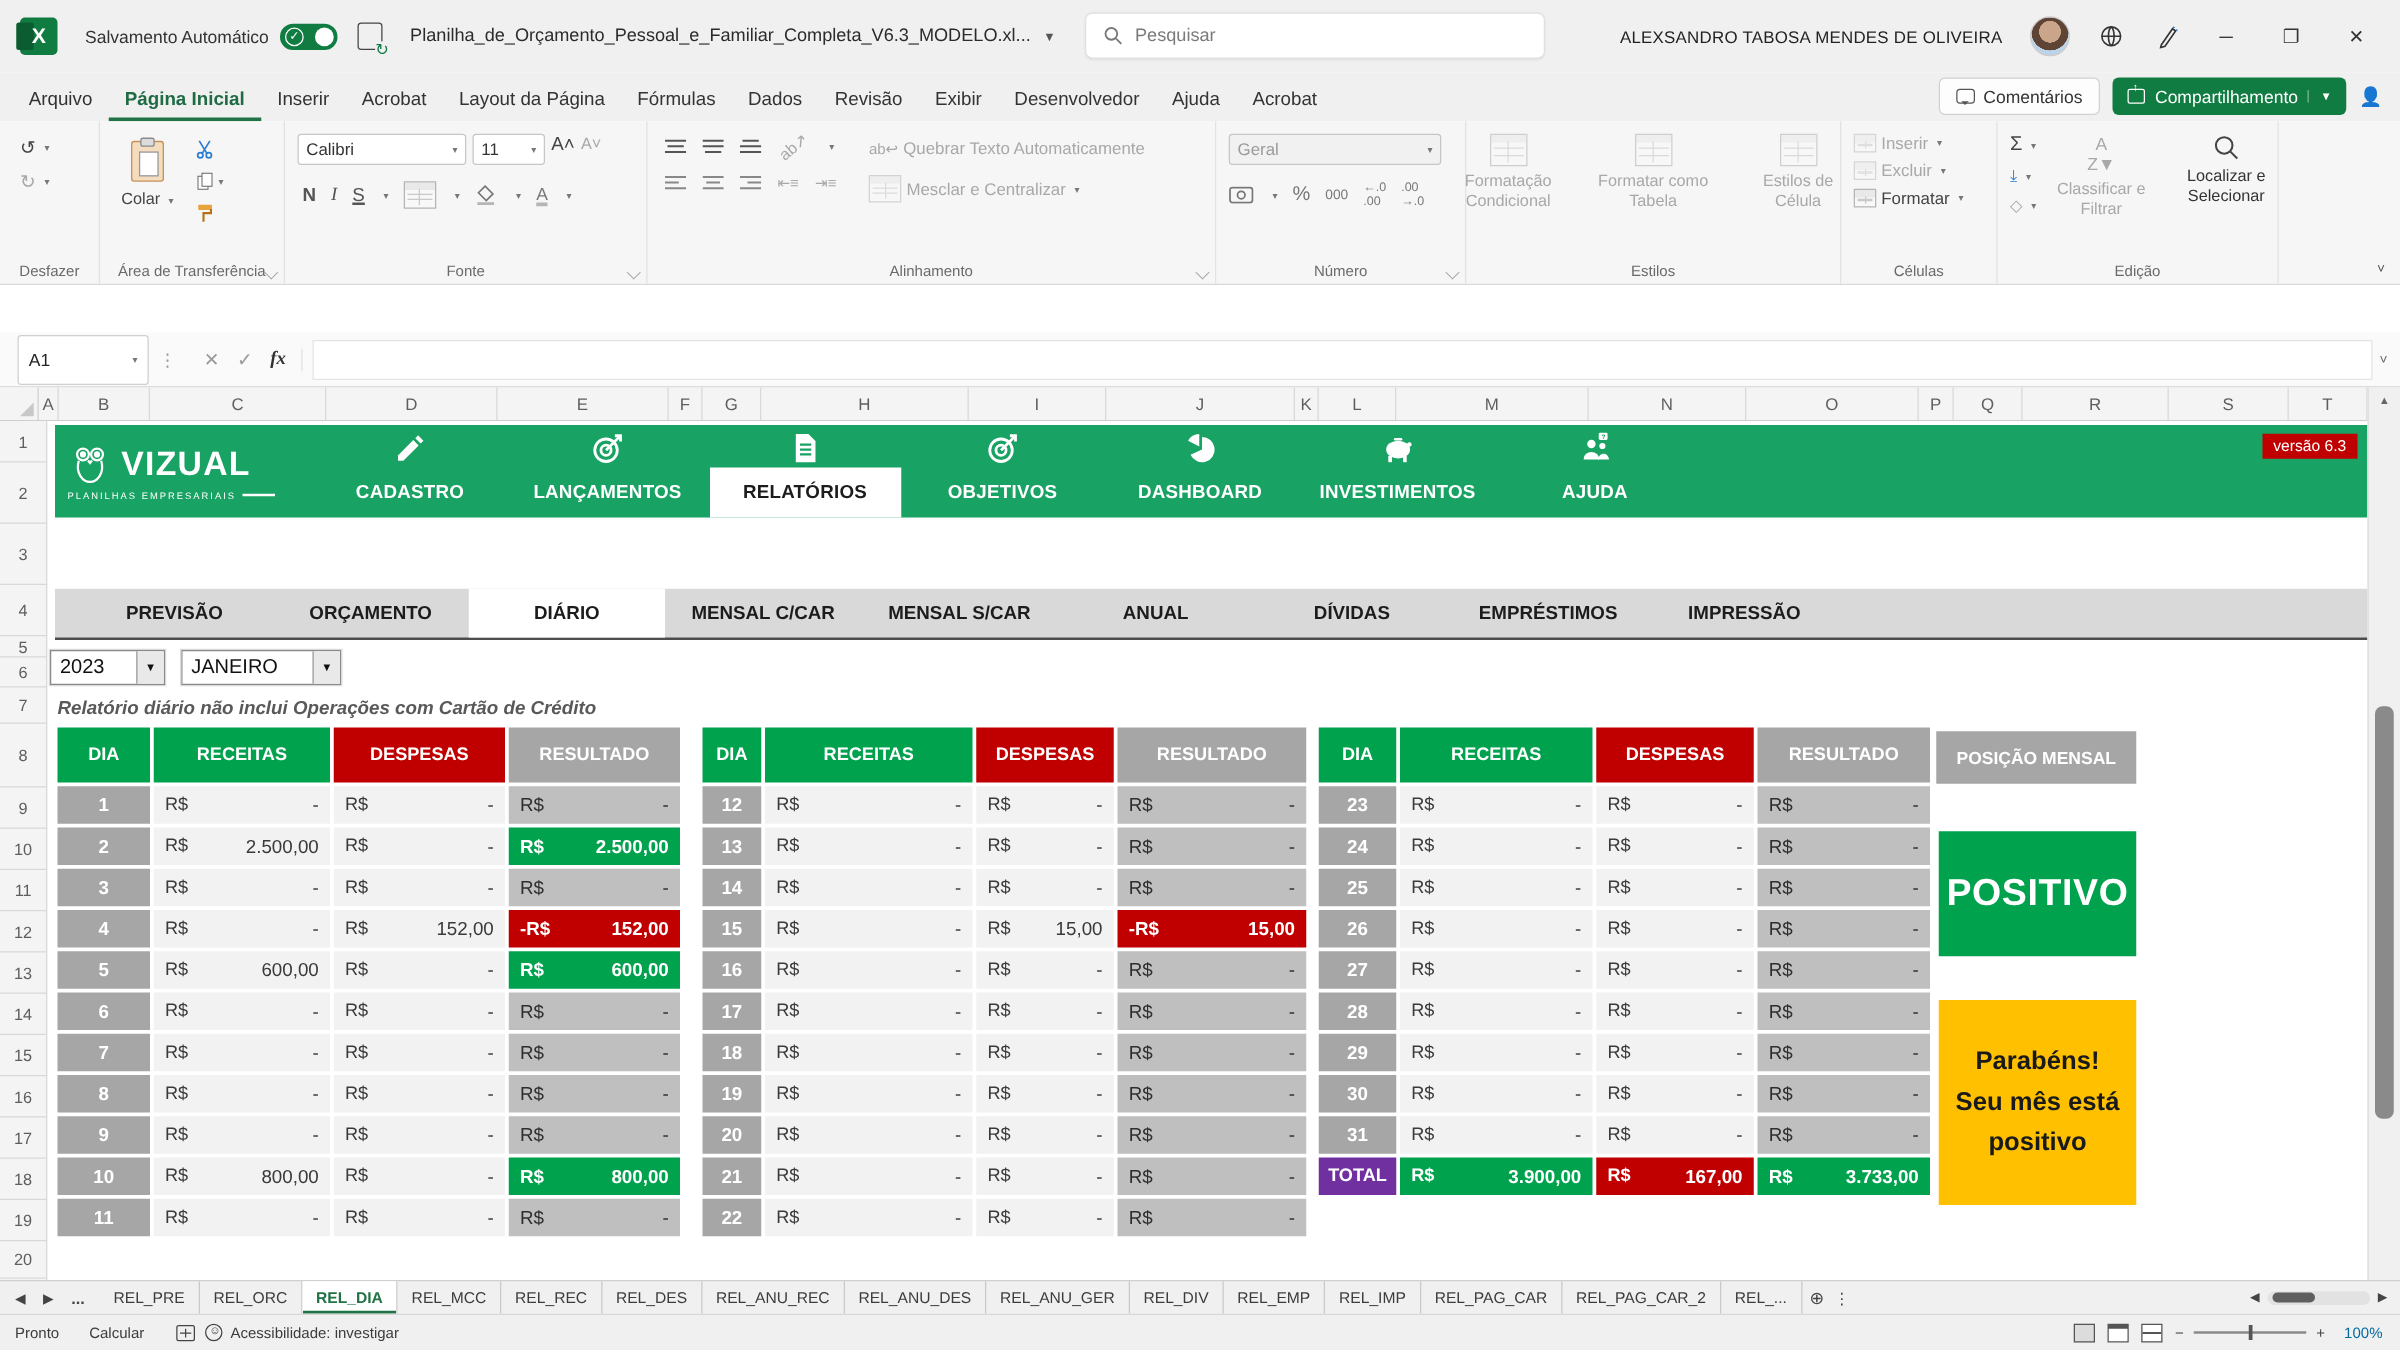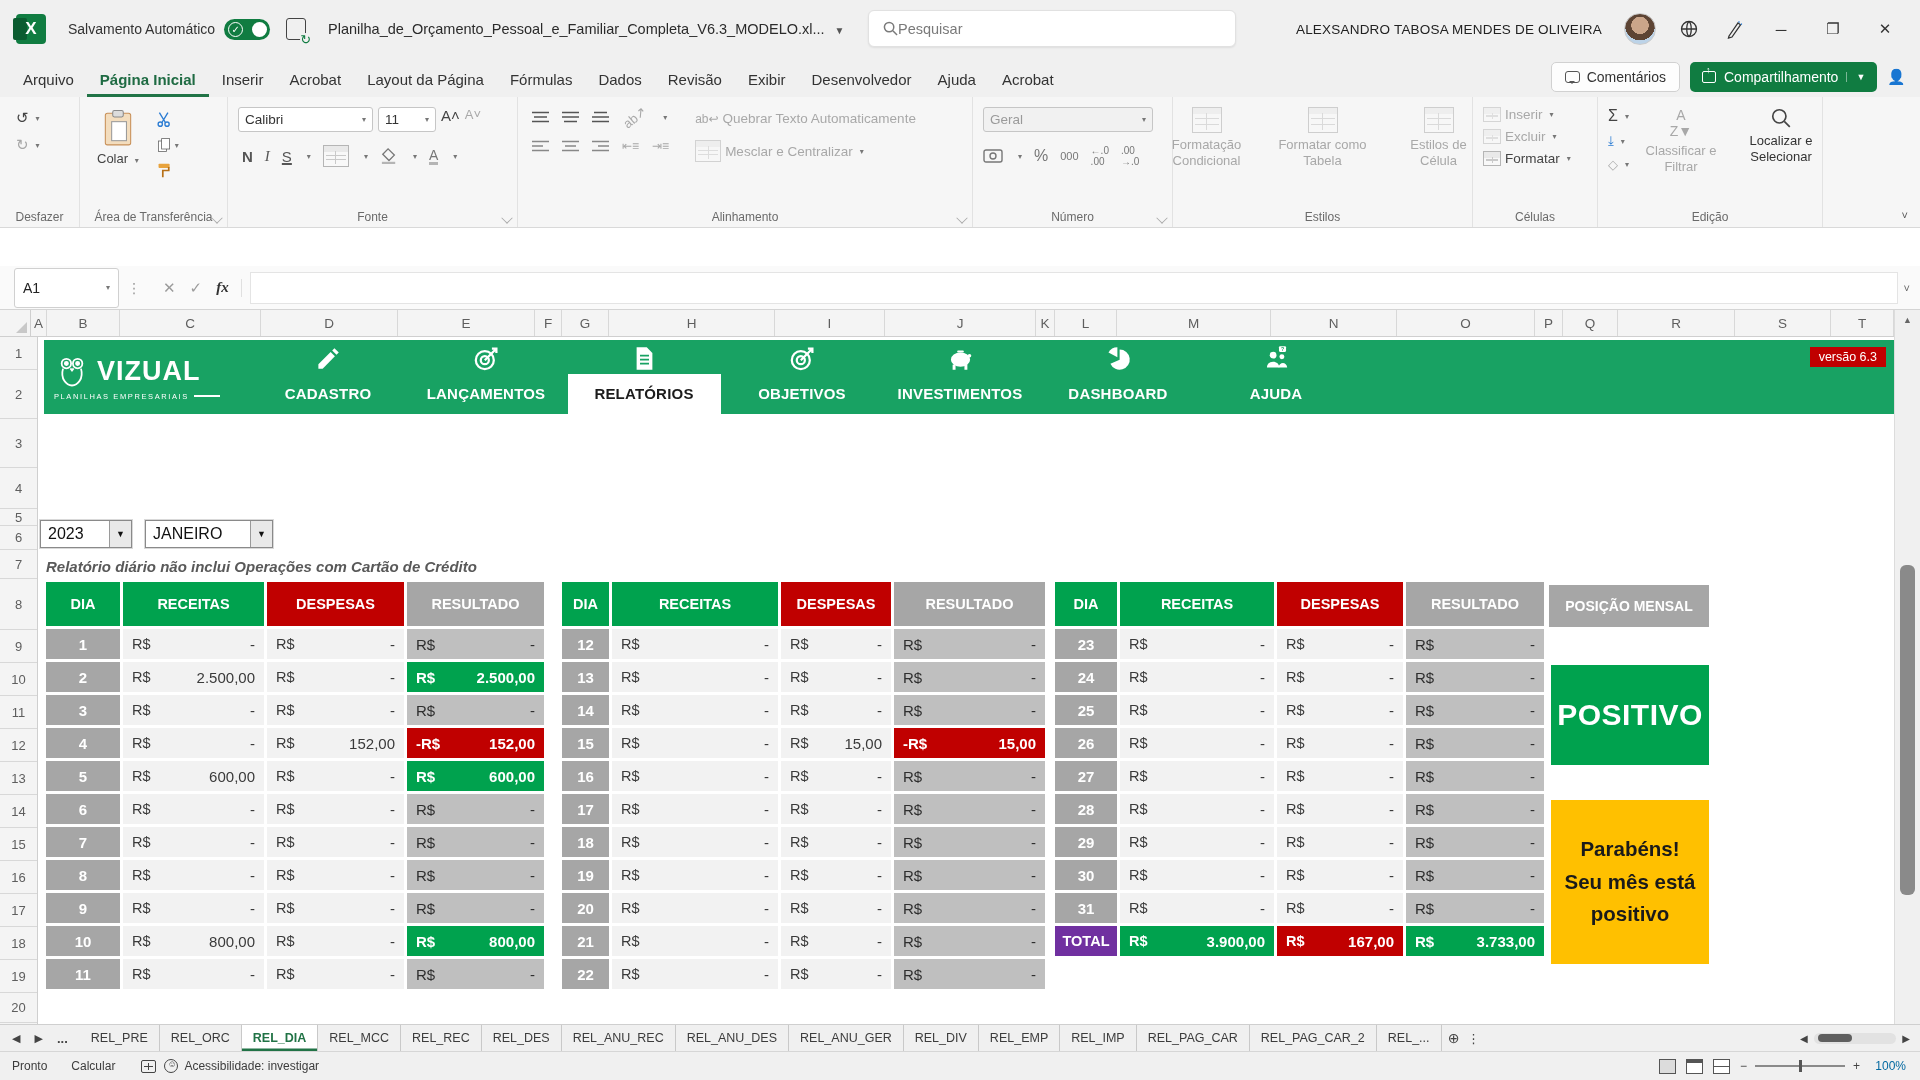--- a/index.html
+++ b/index.html
@@ -13,21 +13,21 @@
   .xl-logo::before{ content:""; position:absolute; left:-3px; top:4px; width:14px; height:22px; background:#0b5c30; border-radius:2px; z-index:0;}
   .xl-logo span{ position:relative; z-index:1;}
   .autosave { display:flex; align-items:center; gap:9px; margin-left:22px; font-size:14px; color:#333; }
   .toggle { width:46px; height:21px; border-radius:11px; background:#107c41; position:relative; display:flex; align-items:center; }
   .toggle .chk { position:absolute; left:4px; top:3px; width:15px; height:15px; border-radius:50%; border:1.5px solid #fff; color:#fff; font-size:10px; line-height:13px; text-align:center; }
   .toggle .knob { position:absolute; right:3px; top:3px; width:15px; height:15px; border-radius:50%; background:#fff; }
   .sync-ico { margin-left:16px; width:20px; height:22px; border:1.6px solid #444; border-radius:3px; position:relative; }
   .sync-ico::after{ content:"\21BB"; position:absolute; right:-6px; bottom:-7px; font-size:13px; color:#107c41; background:#f0f0f0; border-radius:50%; line-height:1; }
   .doc-title { margin-left:22px; font-size:14.5px; color:#2b2b2b; white-space:nowrap; }
   .doc-title .chev { font-size:10px; margin-left:10px; color:#555; }
-  .searchbox { position:absolute; left:868px; top:10px; width:368px; height:37px; background:#fff; border:1px solid #e1e1e1; border-radius:6px; box-shadow:0 1px 2px rgba(0,0,0,.08); display:flex; align-items:center; padding-left:14px; }
+  .searchbox { position:absolute; left:868px; top:10px; width:368px; height:37px; background:#fff; border:1px solid #e1e1e1; border-radius:6px; box-shadow:0 1px 2px rgba(0,0,0,.08); display:flex; align-items:center; padding-left:14px; gap:10px; }
   .searchbox input { border:none; outline:none; font-size:14.5px; color:#333; width:290px; background:transparent; font-family:inherit;}
   .searchbox input::placeholder { color:#7a7a7a; }
   .tb-right { position:absolute; right:0; top:0; height:58px; display:flex; align-items:center; gap:22px; padding-right:20px; }
   .username { font-size:13.5px; color:#222; letter-spacing:.2px; }
   .avatar { width:32px; height:32px; border-radius:50%; background:radial-gradient(circle at 50% 38%, #caa58a 0 36%, #5d4434 37% 62%, #bcd3e8 63%); border:1px solid #ccc;}
   .tb-ico { width:22px; height:22px; color:#333; display:flex; align-items:center; justify-content:center; }
   .winbtn { font-size:15px; color:#333; width:30px; text-align:center; }
 
   
   .ribbon-tabs { position:absolute; top:58px; left:0; right:0; height:39px; background:#f0f0f0; display:flex; align-items:flex-end; padding-left:10px; }
@@ -590,57 +590,68 @@
               <svg viewBox="0 0 24 24" fill="none" stroke="#fff" stroke-width="2">
                 <circle cx="10.5" cy="13.5" r="8"></circle>
                 <circle cx="10.5" cy="13.5" r="3.6"></circle>
                 <path d="M10.5 13.5 20 4M16.8 3.2h4v4"></path>
               </svg>
             </div>
             <div class="nav-label">OBJETIVOS</div>
           </div>
           <div class="nav-item">
             <div class="nav-ico">
+              <svg viewBox="0 0 24 24">
+                <path d="M13 4a9 9 0 1 1-8.2 12.7L13 13z" fill="#fff"></path>
+                <path d="M11 10.8V2a9 9 0 0 0-7.9 4.7z" fill="#fff"></path>
+              </svg>
+            </div>
+            <div class="nav-label">DASHBOARD</div>
+          </div>
+          <div class="nav-item">
+            <div class="nav-ico">
               <svg viewBox="0 0 24 24" fill="#fff">
                 <ellipse cx="12" cy="13" rx="8.5" ry="6.3"></ellipse>
                 <circle cx="20" cy="9.5" r="1.6"></circle>
                 <rect x="5" y="17.5" width="2.6" height="4.5"></rect>
                 <rect x="15.5" y="17.5" width="2.6" height="4.5"></rect>
                 <rect x="9" y="4.8" width="6" height="1.8" rx="0.9"></rect>
               </svg>
             </div>
             <div class="nav-label">INVESTIMENTOS</div>
-          </div>
-          <div class="nav-item">
-            <div class="nav-ico">
-              <svg viewBox="0 0 24 24">
-                <path d="M13 4a9 9 0 1 1-8.2 12.7L13 13z" fill="#fff"></path>
-                <path d="M11 10.8V2a9 9 0 0 0-7.9 4.7z" fill="#fff"></path>
-              </svg>
-            </div>
-            <div class="nav-label">DASHBOARD</div>
           </div>
           <div class="nav-item">
             <div class="nav-ico">
               <svg viewBox="0 0 24 24" fill="#fff">
                 <circle cx="9" cy="9" r="3"></circle>
                 <path d="M3.5 20c0-3.2 2.5-5.2 5.5-5.2s5.5 2 5.5 5.2z"></path>
                 <circle cx="16.8" cy="10.5" r="2.2"></circle>
                 <path d="M13.8 20c.3-2.5 2-4 3.9-4 1.8 0 3.5 1.4 3.8 4z"></path>
                 <rect x="14.2" y="1" width="6.3" height="5.2" rx="1"></rect>
                 <text x="16.1" y="5.5" font-size="4.6" fill="#18a263" font-weight="bold">?</text>
               </svg>
             </div>
             <div class="nav-label">AJUDA</div>
           </div>
         </div>
       <div class="ver-badge">versão 6.3</div>
     </div>
 
 
+    <div class="lvl3band" id="subTabs">
+        <div class="stab">PREVISÃO</div>
+        <div class="stab">ORÇAMENTO</div>
+        <div class="stab active">DIÁRIO</div>
+        <div class="stab">MENSAL C/CAR</div>
+        <div class="stab">MENSAL S/CAR</div>
+        <div class="stab">ANUAL</div>
+        <div class="stab">DÍVIDAS</div>
+        <div class="stab">EMPRÉSTIMOS</div>
+        <div class="stab">IMPRESSÃO</div>
+      </div>
 
     <div class="ddl" style="left:2px; top:183px; width:92px;">
       <span class="val">2023</span>
         <span class="btn">▼</span>
     </div>
     <div class="ddl" style="left:107px; top:183px; width:128px;">
       <span class="val">JANEIRO</span>
         <span class="btn">▼</span>
     </div>
 

